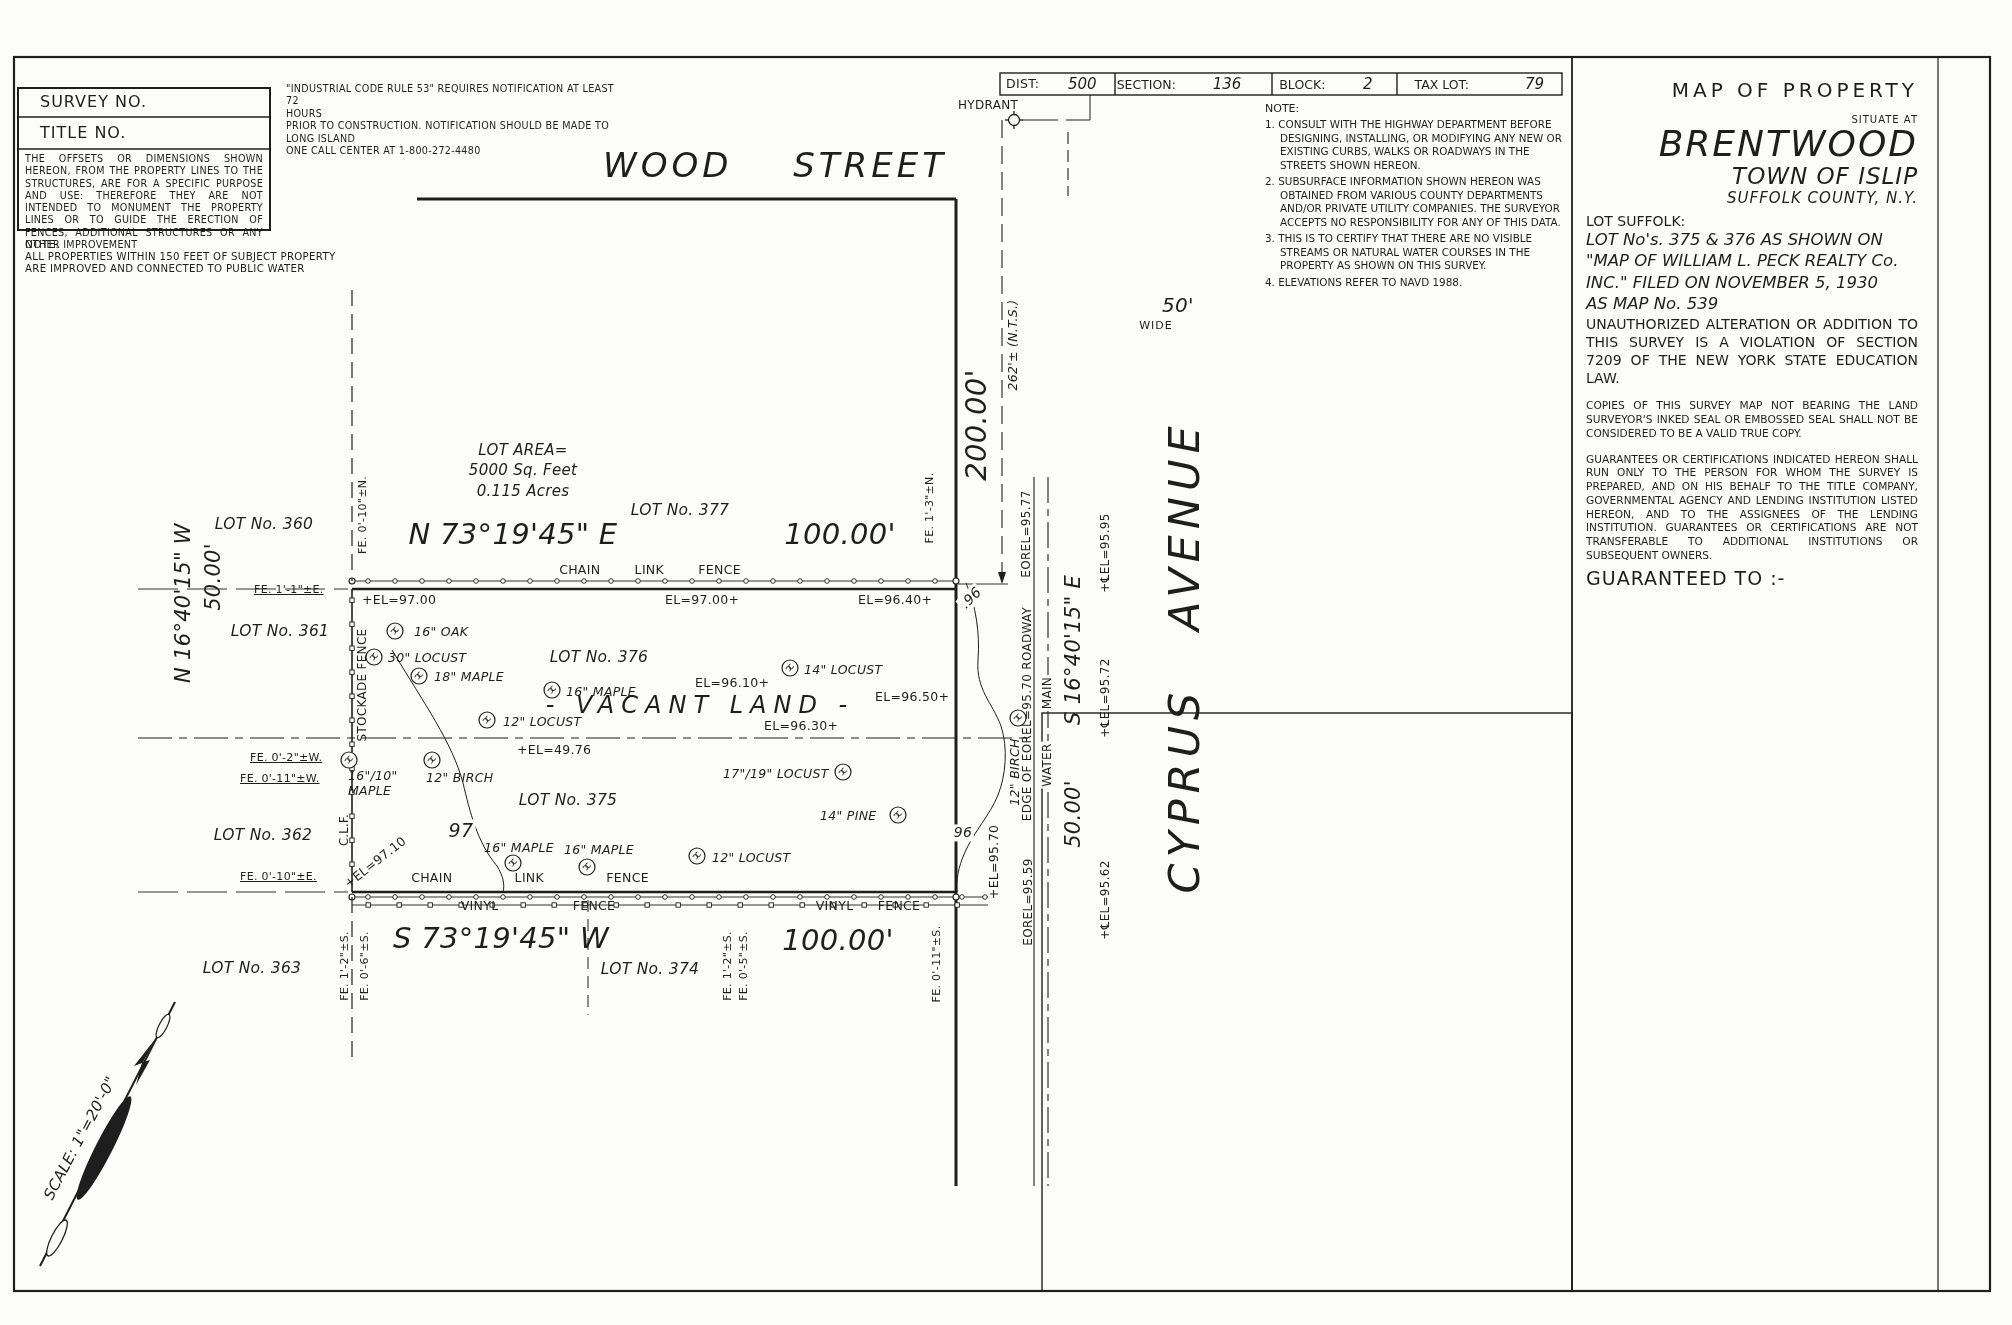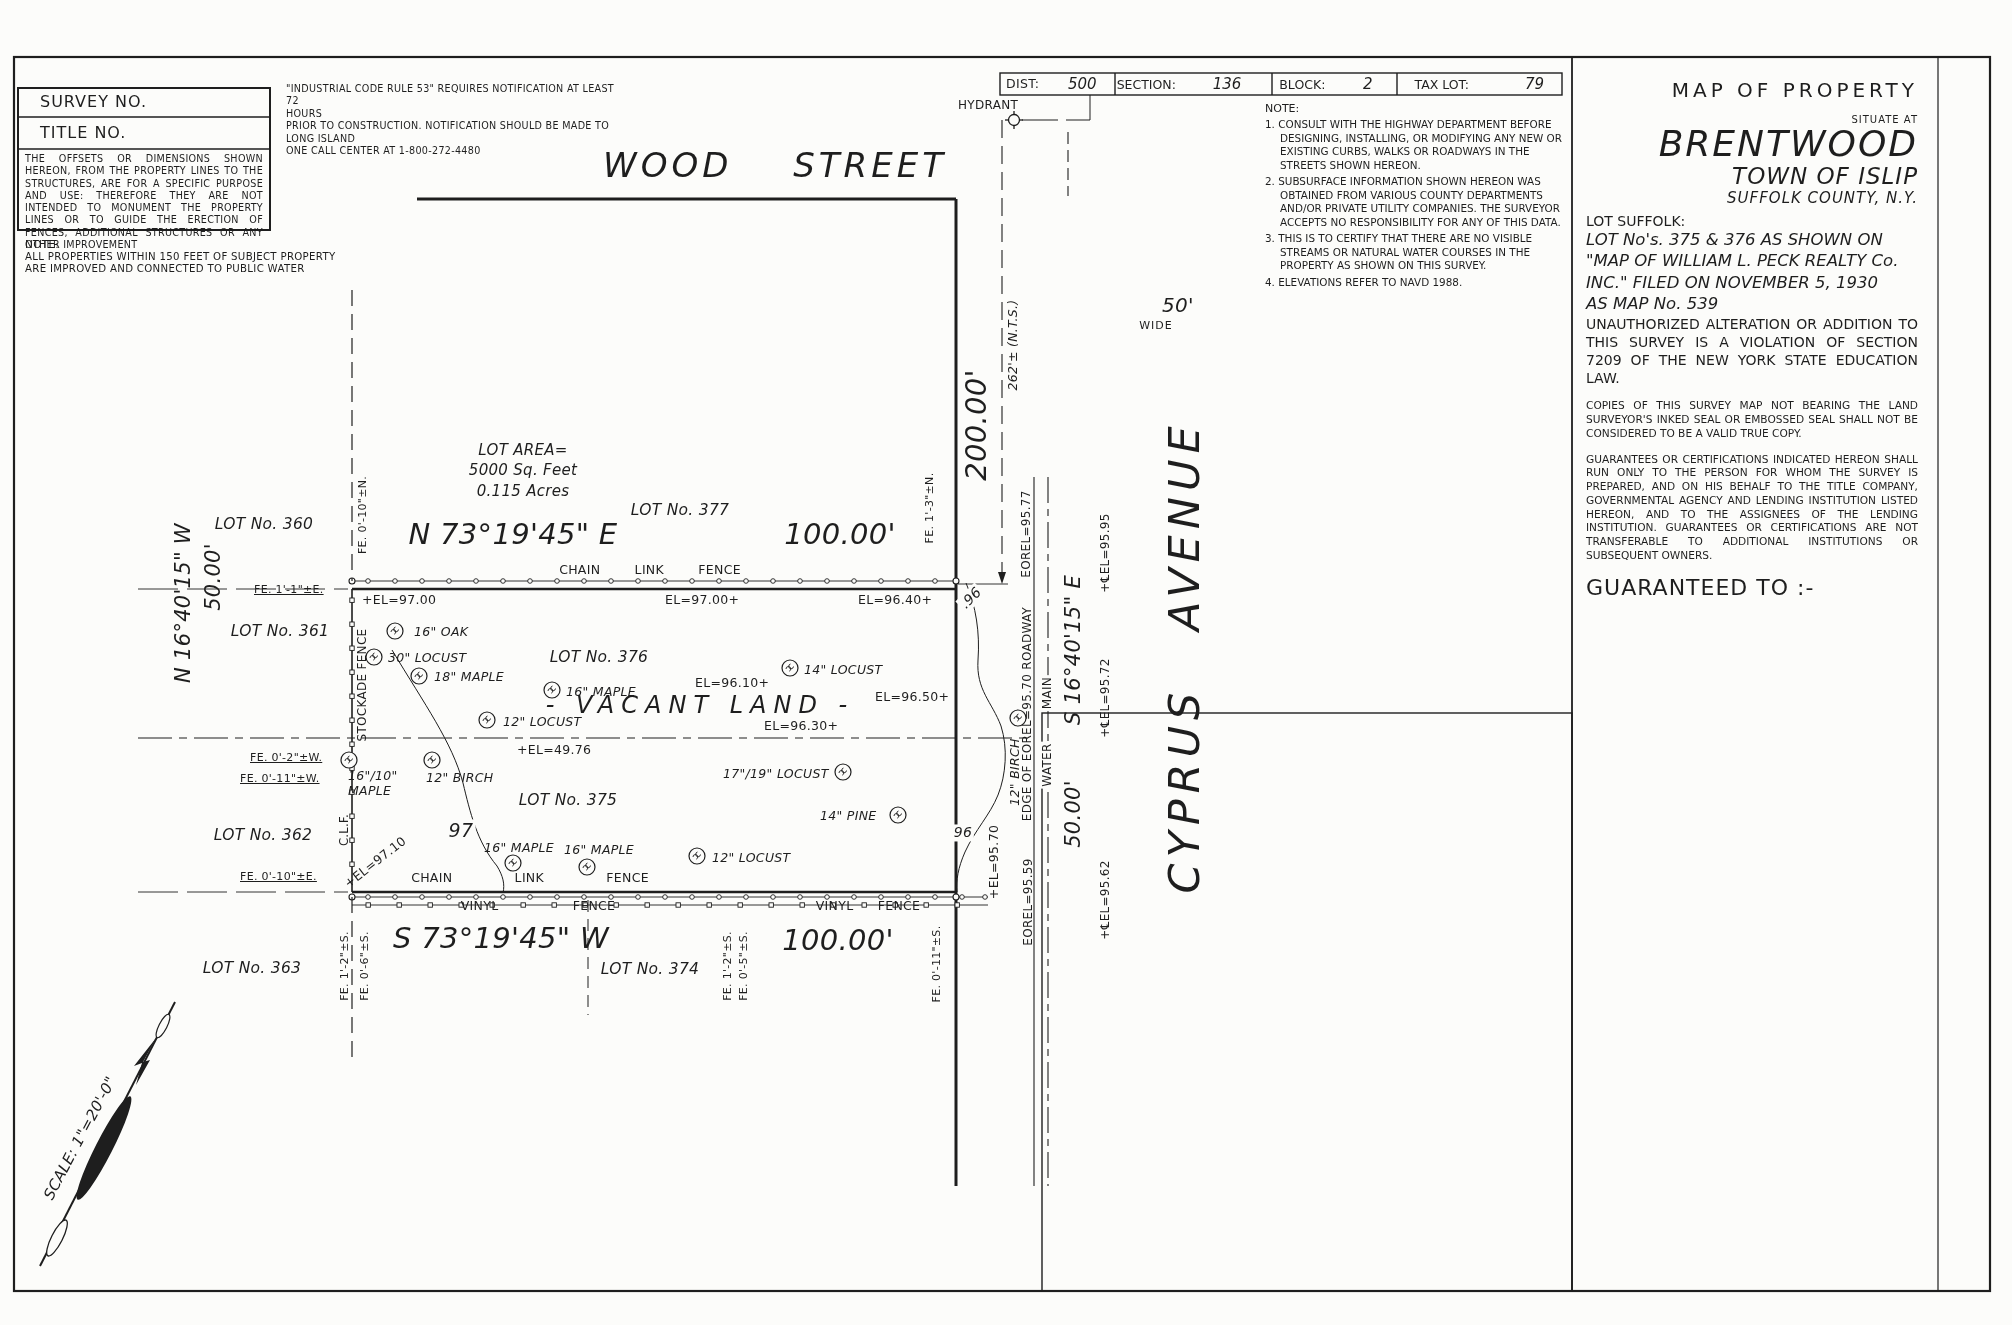--- a/index.html
+++ b/index.html
@@ -248,21 +248,21 @@
   <div class="ctr i" style="font-size:23px;letter-spacing:1px">TOWN OF ISLIP</div>
   <div class="ctr i" style="font-size:15px;letter-spacing:1px;margin-bottom:6px">SUFFOLK COUNTY, N.Y.</div>
   <div style="font-size:14px">LOT  SUFFOLK:</div>
   <div class="i" style="font-size:16.5px;line-height:1.3;white-space:pre-line">LOT No's. 375 &amp; 376 AS SHOWN ON
 "MAP OF WILLIAM L. PECK REALTY Co.
 INC." FILED ON NOVEMBER 5, 1930
 AS MAP No. 539</div>
   <div class="just" style="font-size:14px;line-height:1.3;">UNAUTHORIZED ALTERATION OR ADDITION TO THIS SURVEY IS A VIOLATION OF SECTION 7209 OF THE NEW YORK STATE EDUCATION LAW.</div>
   <div class="just" style="font-size:10.6px;line-height:1.3;margin-top:12px">COPIES OF THIS SURVEY MAP NOT BEARING THE LAND SURVEYOR'S INKED SEAL OR EMBOSSED SEAL SHALL NOT BE CONSIDERED TO BE A VALID TRUE COPY.</div>
   <div class="just" style="font-size:10.6px;line-height:1.3;margin-top:12px">GUARANTEES OR CERTIFICATIONS INDICATED HEREON SHALL RUN ONLY TO THE PERSON FOR WHOM THE SURVEY IS PREPARED, AND ON HIS BEHALF TO THE TITLE COMPANY, GOVERNMENTAL AGENCY AND LENDING INSTITUTION LISTED HEREON, AND TO THE ASSIGNEES OF THE LENDING INSTITUTION. GUARANTEES OR CERTIFICATIONS ARE NOT TRANSFERABLE TO ADDITIONAL INSTITUTIONS OR SUBSEQUENT OWNERS.</div>
-  <div style="font-size:22px;letter-spacing:1px;margin-top:12px">GUARANTEED   TO :-</div>
+  <div style="font-size:19px;letter-spacing:1px;margin-top:4px">GUARANTEED   TO :-</div>
 </div>
 
 <div class="L c i" style="left:775px;top:166px;font-size:34px;letter-spacing:4px;word-spacing:46px;white-space:nowrap">WOOD   STREET</div>
 <div class="L v i" style="left:1184px;top:657px;font-size:43px;letter-spacing:6px;word-spacing:36px">CYPRUS   AVENUE</div>
 <div class="L c i" style="left:1178px;top:305px;font-size:20px">50'</div>
 <div class="L c" style="left:1156px;top:326px;font-size:11px;letter-spacing:1px">WIDE</div>
 <div class="L" style="left:958px;top:98px;font-size:12px">HYDRANT</div>
 
 <div class="L c i" style="left:513px;top:535px;font-size:29px;white-space:nowrap">N 73°19'45" E</div>
 <div class="L c i" style="left:840px;top:535px;font-size:29px">100.00'</div>

